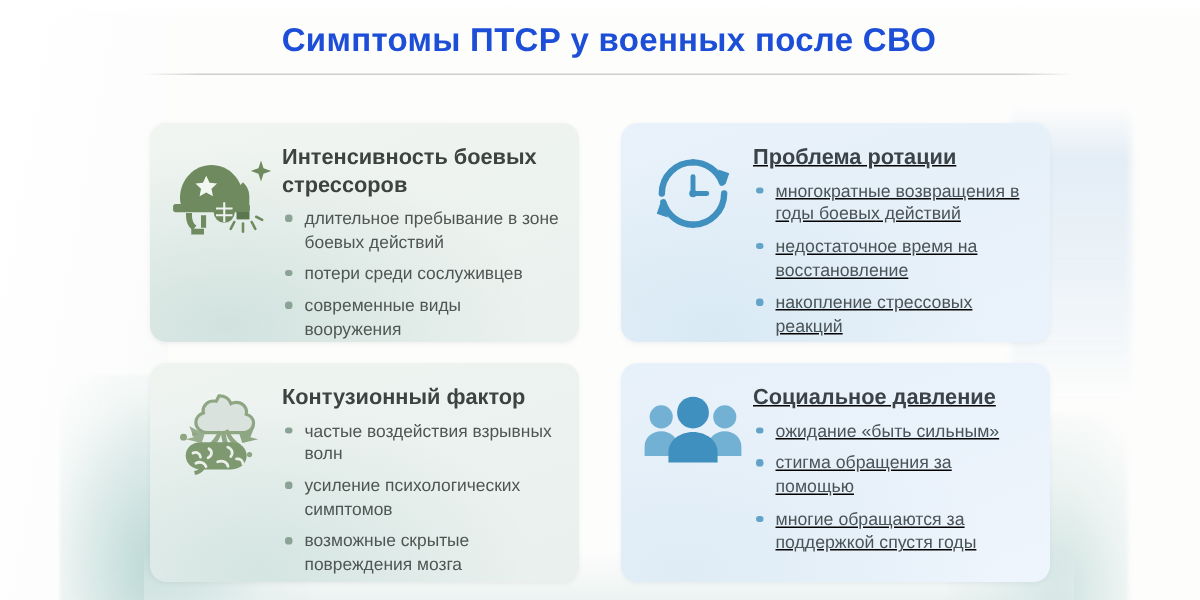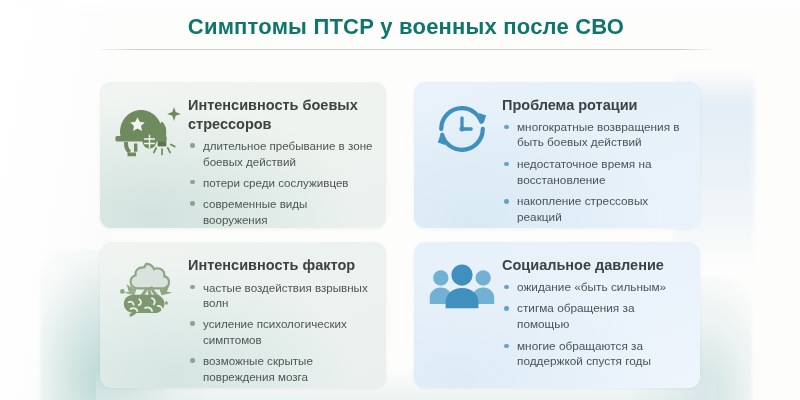--- a/index.html
+++ b/index.html
@@ -74,21 +74,21 @@
   }
 
   
   #header {
     position:absolute;
     left:96px; top:14px; width:620px;
   }
   #page-title {
     font-size:22px;
     font-weight:bold;
-    color:#0f766e;
+    color:#1d4ed8;
     letter-spacing:0.2px;
     text-align:center;
     white-space:nowrap;
   }
   #title-rule {
     margin-top:9px;
     height:1px;
     background:linear-gradient(90deg,
         rgba(215,215,212,0) 0%,
         rgba(205,206,202,0.95) 6%,
@@ -120,20 +120,21 @@
     background:
       radial-gradient(ellipse at 18% 92%, rgba(186,213,209,0.55) 0%, rgba(255,255,255,0) 62%),
       linear-gradient(155deg,#f1f5f1 0%,#eef3ef 45%,#eaf1ee 100%);
     box-shadow:0 1px 3px rgba(120,130,125,0.10);
   }
   .card.blue {
     background:
       radial-gradient(ellipse at 22% 95%, rgba(214,232,243,0.85) 0%, rgba(255,255,255,0) 58%),
       linear-gradient(160deg,#e9f2fa 0%,#e6f0f9 40%,#eaf3fb 100%);
     box-shadow:0 1px 3px rgba(120,140,160,0.10);
+    text-decoration:underline;
   }
   .card.blue.alt {
     background:
       radial-gradient(ellipse at 15% 95%, rgba(219,234,244,0.8) 0%, rgba(255,255,255,0) 60%),
       linear-gradient(160deg,#e7f1fa 0%,#eaf2fb 50%,#eef5fc 100%);
     justify-content: center;
   }
   .card.green.alt {
     background:
       radial-gradient(ellipse at 25% 95%, rgba(196,220,217,0.6) 0%, rgba(255,255,255,0) 60%),
@@ -275,21 +276,21 @@
           <g stroke="#3f8fbf" stroke-width="3.4" stroke-linecap="round">
             <line x1="32" y1="30" x2="32" y2="18.5"></line>
             <line x1="32" y1="30" x2="41.5" y2="30"></line>
           </g>
           <circle cx="32" cy="30" r="2.6" fill="#3f8fbf"></circle>
         </svg>
       </div>
       <div class="card-body">
         <div class="card-heading">Проблема ротации</div>
         <ul class="bullets">
-          <li>многократные возвращения в быть боевых действий</li>
+          <li>многократные возвращения в годы боевых действий</li>
           <li>недостаточное время на восстановление</li>
           <li>накопление стрессовых  реакций</li>
         </ul>
       </div>
     </div>
 
     <div class="card green alt">
       <div class="card-icon">
         <svg viewBox="0 0 72 62" width="72" height="60" aria-hidden="true">
 
@@ -322,21 +323,21 @@
           </g>
 
           <path d="M24 55.5c-1.6 2.2-3.8 3.6-6.6 4.1l-.6-2.8c2-.4 3.6-1.3 4.7-2.8z" fill="#7e9870"></path>
 
           <circle cx="9.5" cy="33.5" r="2.4" fill="#8fa683"></circle>
           <circle cx="55" cy="45.5" r="1.8" fill="#8fa683"></circle>
           <path d="M15.5 29.5l4 1.8-4 1.6z" fill="#8fa683"></path>
         </svg>
       </div>
       <div class="card-body">
-        <div class="card-heading">Интенсивность фактор</div>
+        <div class="card-heading">Контузионный фактор</div>
         <ul class="bullets">
           <li>частые воздействия взрывных волн</li>
           <li>усиление психологических симптомов</li>
           <li>возможные скрытые повреждения мозга</li>
         </ul>
       </div>
     </div>
 
     <div class="card blue alt">
       <div class="card-icon">

